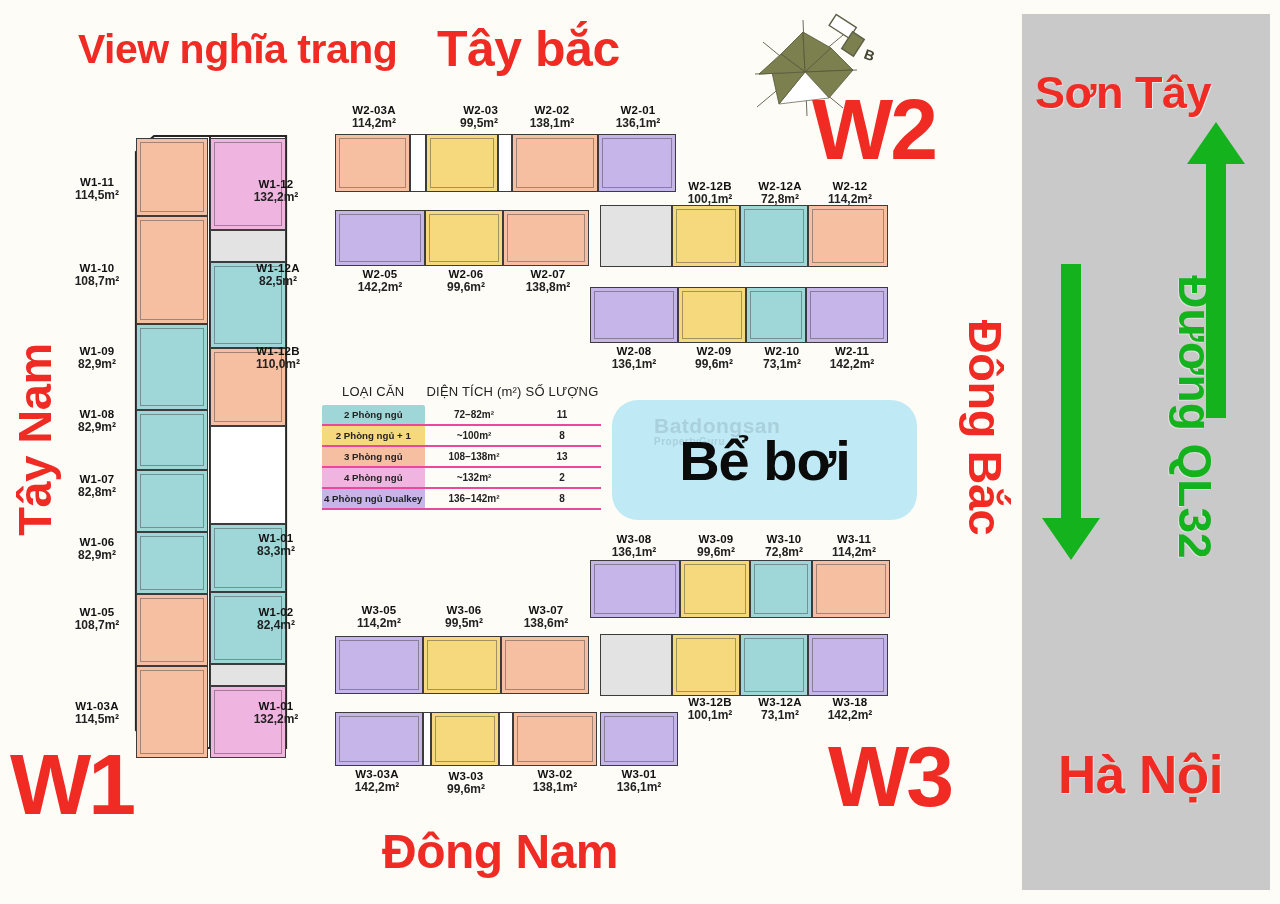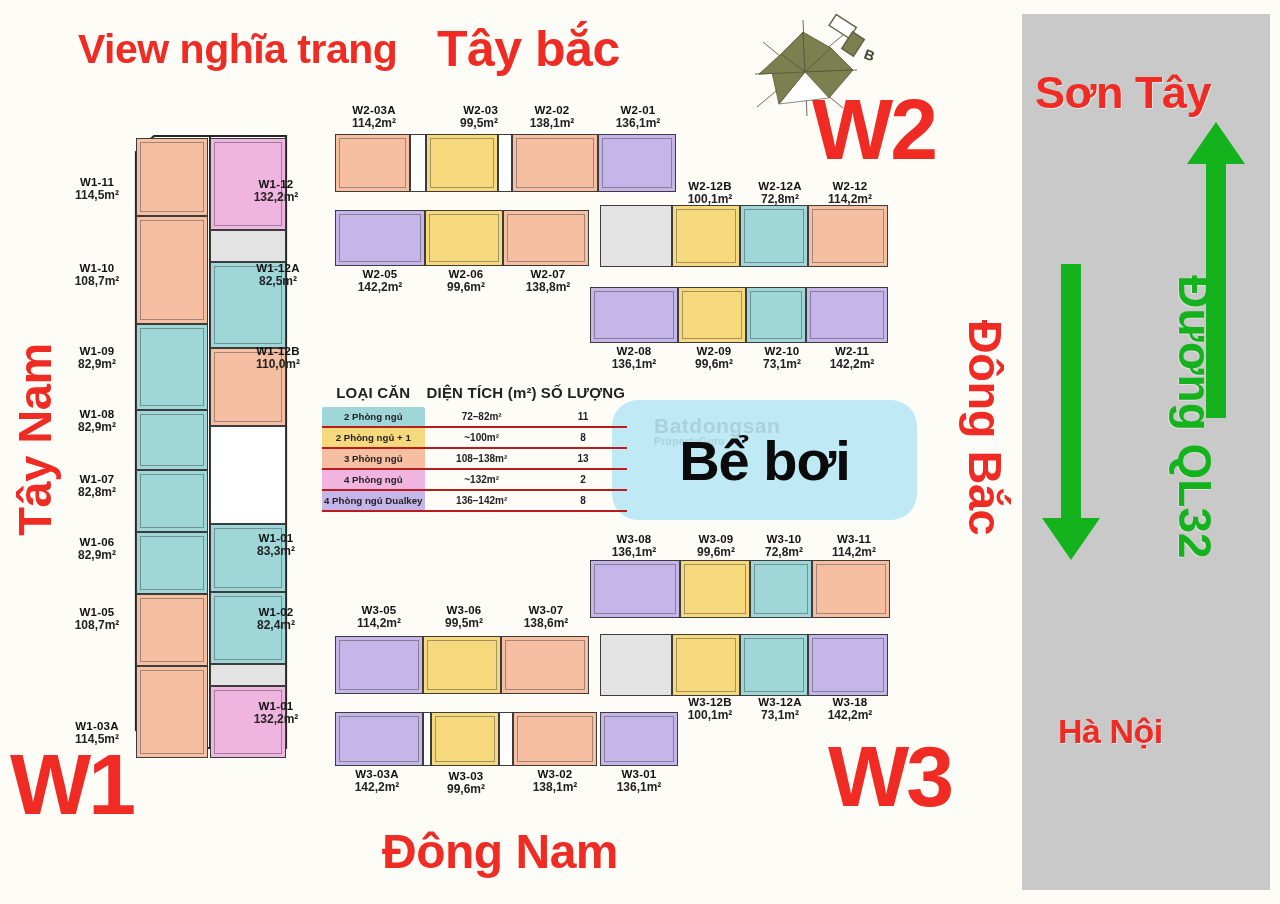--- a/index.html
+++ b/index.html
@@ -23,21 +23,21 @@
   #t-w2{left:812px;top:80px;font-size:86px;letter-spacing:-3px;}
   #t-w1{left:10px;top:735px;font-size:86px;letter-spacing:-3px;}
   #t-w3{left:828px;top:727px;font-size:86px;letter-spacing:-3px;}
   #t-dongnam{left:382px;top:824px;font-size:48px;}
   #t-taynam{left:-62px;top:412px;font-size:47px;transform:rotate(-90deg);}
   #t-dongbac{left:878px;top:400px;font-size:47px;transform:rotate(90deg);}
 
   
   #sidebar{position:absolute;left:1022px;top:14px;width:248px;height:876px;background:#c9c9c9;}
   #s-sontay{position:absolute;left:1035px;top:67px;font-size:45px;}
-  #s-hanoi{position:absolute;left:1058px;top:712px;font-size:34px;}
+  #s-hanoi{position:absolute;left:1058px;top:744px;font-size:53px;}
   #s-road{
     position:absolute;left:1053px;top:390px;font-size:46px;color:#14b31e;
     font-weight:bold;white-space:nowrap;transform:rotate(90deg);
     transform-origin:center center;text-shadow:1px 1px 0 rgba(255,255,255,.4);
     font-family:"Liberation Sans",sans-serif;
   }
   .arrow{position:absolute;}
   #arrow-up{left:1185px;top:120px;}
   #arrow-down{left:1040px;top:262px;}
 
@@ -60,29 +60,29 @@
   .blk::after{
     content:"";position:absolute;left:3px;top:3px;right:3px;bottom:3px;
     border:.6px solid rgba(60,60,60,.45);
   }
   .blk.nodetail::after{display:none;}
 
   
   #legend{position:absolute;left:322px;top:381px;width:258px;}
   #legend table{border-collapse:collapse;width:100%;}
   #legend th{
-    font-size:15px;font-weight:bold;color:#222;padding:3px 2px 6px;
+    font-size:13px;font-weight:normal;color:#222;padding:3px 2px 6px;
     letter-spacing:.2px;white-space:nowrap;
   }
   #legend td{
     font-size:10px;font-weight:bold;color:#222;padding:4px 2px;
     text-align:center;white-space:nowrap;
   }
   #legend td.cat{text-align:center;border-radius:2px;font-size:9.7px;}
-  #legend tr.r td{border-bottom:2px solid #b91c1c;}
+  #legend tr.r td{border-bottom:2px solid #ec4899;}
 
   
   #pool{
     position:absolute;left:596px;top:400px;width:305px;height:120px;
     background:#bfeaf5;border-radius:26px;margin-left:16px;
   }
   #pool-label{
     position:absolute;left:0;top:0;width:305px;height:120px;
     display:flex;align-items:center;justify-content:center;
     font-size:56px;font-weight:bold;color:#0b0b0b;letter-spacing:-1px;
@@ -195,21 +195,21 @@
       <span class="a">82,8m²</span>
     </div>
   <div class="unitlbl" style="left:62px;top:536px;width:70px;">
     <span class="n">W1-06</span>
       <span class="a">82,9m²</span>
     </div>
   <div class="unitlbl" style="left:62px;top:606px;width:70px;">
     <span class="n">W1-05</span>
       <span class="a">108,7m²</span>
     </div>
-  <div class="unitlbl" style="left:58px;top:700px;width:78px;margin-top:20px;">
+  <div class="unitlbl" style="left:58px;top:700px;width:78px;">
     <span class="n">W1-03A</span>
       <span class="a">114,5m²</span>
     </div>
 
   <div class="unitlbl" style="left:240px;top:178px;width:72px;">
     <span class="n">W1-12</span>
       <span class="a">132,2m²</span>
     </div>
   <div class="unitlbl" style="left:240px;top:262px;width:76px;">
     <span class="n">W1-12A</span>

